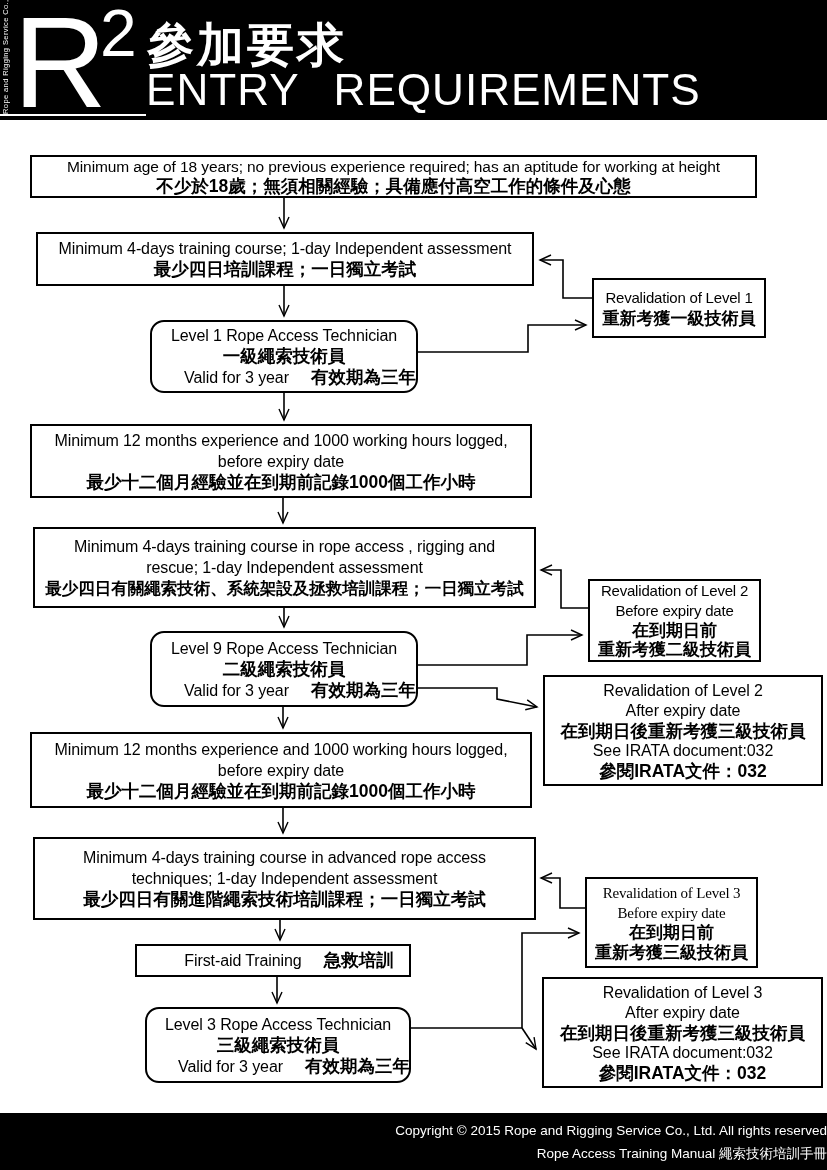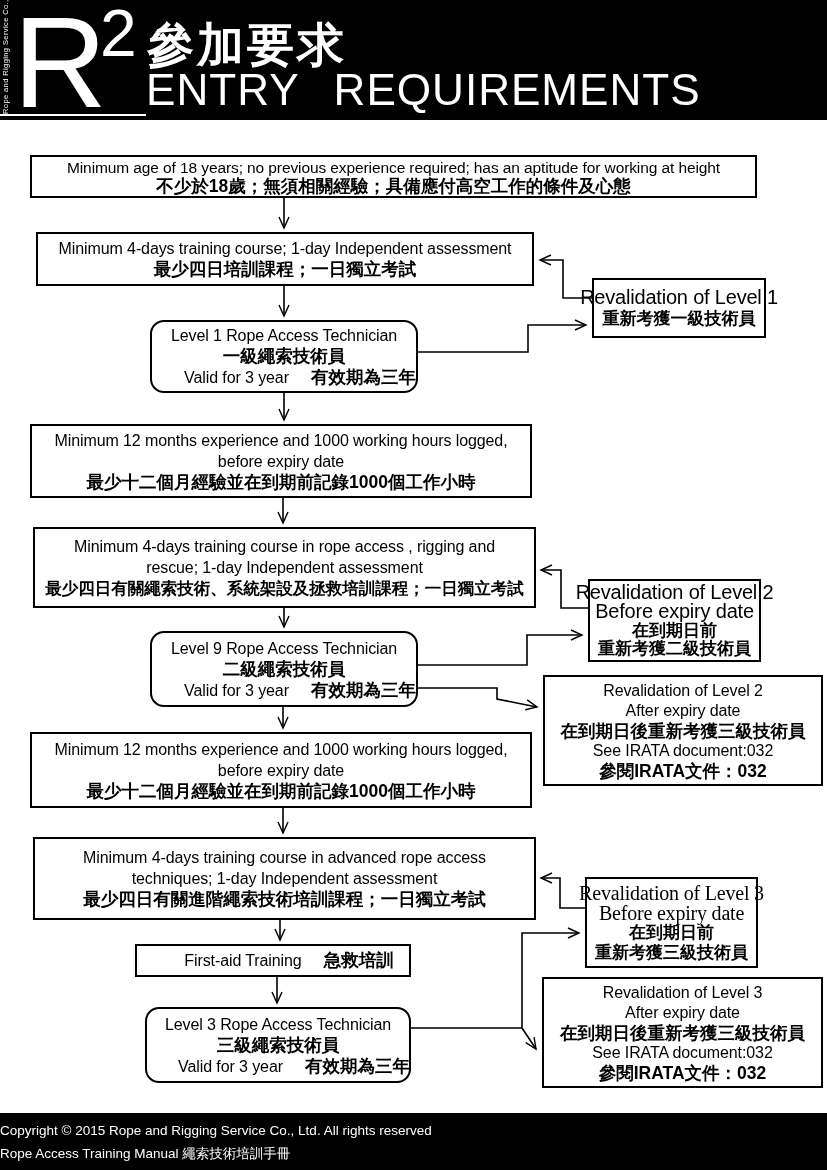--- a/index.html
+++ b/index.html
@@ -10,32 +10,32 @@
   .logo-r{position:absolute;left:13px;top:-3px;font-size:130px;line-height:1;color:#fff;}
   .logo-sup{position:absolute;left:100px;top:0;font-size:66px;line-height:1;color:#fff;}
   .logo-company{position:absolute;left:1px;top:8px;height:106px;writing-mode:vertical-rl;
                 transform:rotate(180deg);font-size:7.5px;letter-spacing:.4px;color:#fff;white-space:nowrap;}
   .logo-underline{position:absolute;left:0;top:114px;width:146px;height:2px;background:#fff;}
   .title-zh{position:absolute;left:147px;top:14px;font-size:47px;font-weight:700;letter-spacing:3px;}
   .title-en{position:absolute;left:146px;top:64px;font-size:45px;letter-spacing:1px;word-spacing:22px;
             transform:scaleX(.98);transform-origin:left;white-space:nowrap;}
   
   .footer{position:absolute;left:0;top:1113px;width:827px;height:57px;background:#000;color:#fff;
-          display:flex;flex-direction:column;align-items:flex-start;justify-content:center;gap:6px;
+          display:flex;flex-direction:column;align-items:flex-end;justify-content:center;gap:6px;
           font-size:13.5px;line-height:17px;text-align:center;z-index:3;}
   
   .wires{position:absolute;left:0;top:0;z-index:1;}
   .bx{position:absolute;box-sizing:border-box;border:2px solid #000;background:#fff;z-index:2;
       display:flex;flex-direction:column;justify-content:center;align-items:center;
       text-align:center;line-height:21px;}
-  .bx.tight{line-height:19px;}
+  .bx.tight{line-height:19px;justify-content:space-between;}
   .bx.mid{line-height:20px;}
   .rd{border-radius:14px;}
   .en{font-size:16px;letter-spacing:-.1px;white-space:nowrap;}
-  .en-sm{font-size:20px;letter-spacing:-.2px;white-space:nowrap;}
+  .en-sm{font-size:15px;letter-spacing:-.2px;white-space:nowrap;}
   .zh{font-size:17.5px;font-weight:700;white-space:nowrap;}
   .zh-sm{font-size:16.5px;font-weight:700;white-space:nowrap;}
   .serif .en, .serif .en-sm{font-family:"Liberation Serif",serif;}
   .mix{display:flex;gap:22px;align-items:center;white-space:nowrap;margin-left:32px;}
 </style>
 </head>
 <body>
 
 <div class="page">
 

